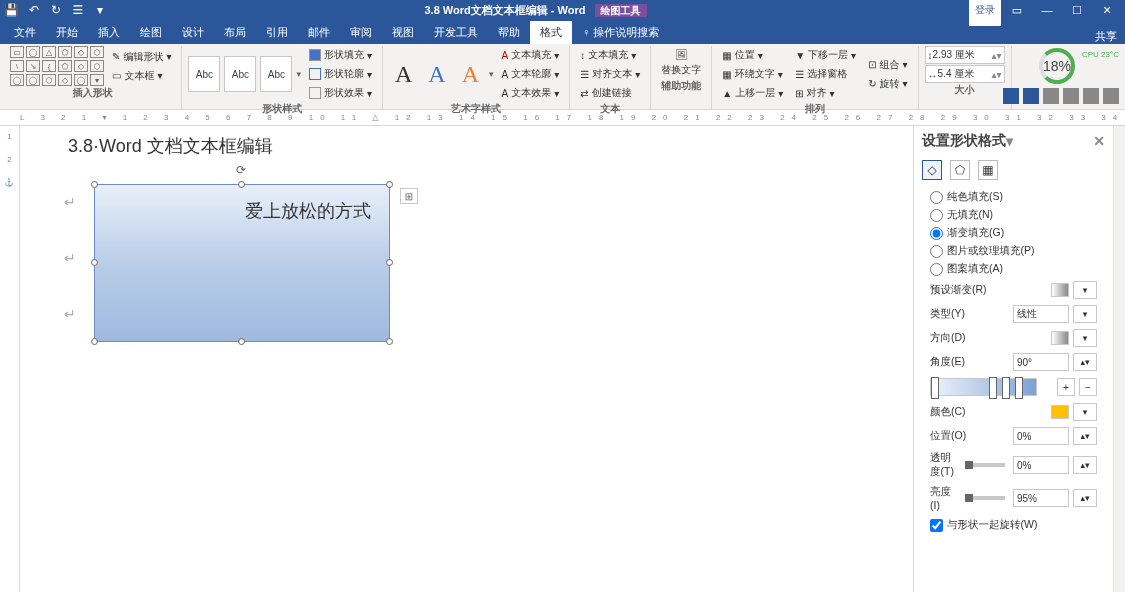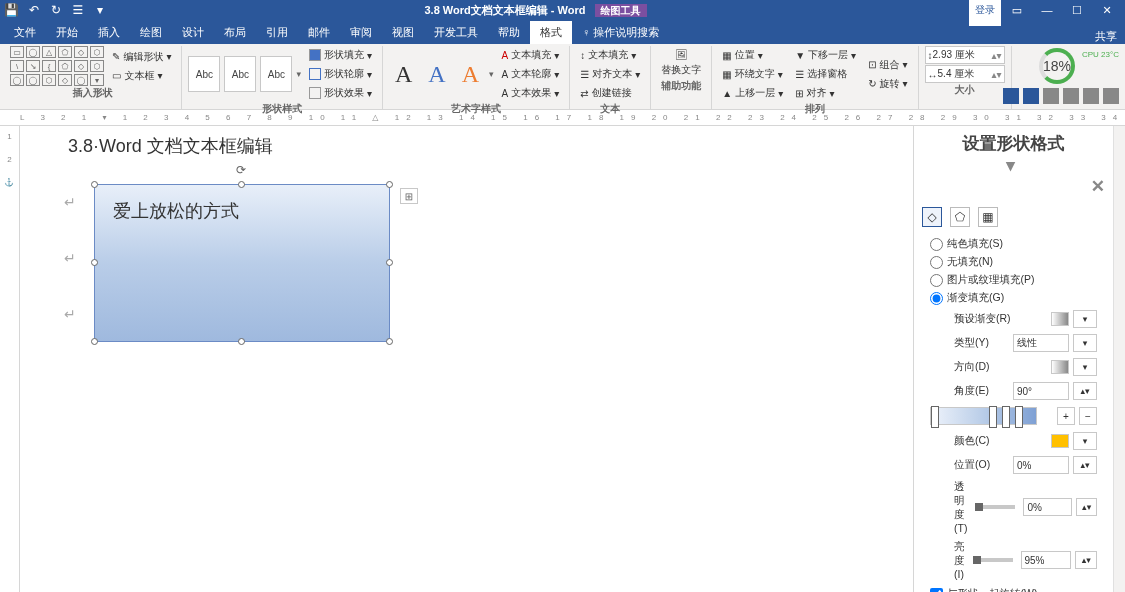--- a/index.html
+++ b/index.html
@@ -35,50 +35,50 @@
 .vstack { display: flex; flex-direction: column; gap: 1px; }
 .spin { display: flex; align-items: center; border: 1px solid #c8c8c8; background: #fff; height: 18px; width: 80px; font-size: 10px; padding: 0 2px; }
 .spin .unit { color: #888; margin-left: auto; }
 
 .gauge { position: absolute; right: 50px; top: 4px; width: 36px; height: 36px; border: 4px solid #4caf50; border-left-color: #ddd; border-radius: 50%; display: flex; align-items: center; justify-content: center; font-size: 14px; font-weight: normal; color: #444; }
 
 .ruler { height: 16px; background: #fff; border-bottom: 1px solid #d6d6d6; display: flex; align-items: center; font-size: 8px; color: #888; padding-left: 20px; overflow: hidden; white-space: nowrap; letter-spacing: 7px; }
 
 .workspace { display: flex; height: 466px; }
 .vruler { width: 20px; background: #fff; border-right: 1px solid #d6d6d6; display: flex; flex-direction: column; align-items: center; font-size: 8px; color: #888; gap: 14px; padding-top: 6px; }
-.canvas { flex: 1; background: #fff; position: relative; }
+.canvas { flex: 1; background: #fff; position: relative; text-align: right; }
 .page-title { position: absolute; left: 48px; top: 8px; font-size: 18px; color: #333; }
 .textbox { position: absolute; left: 74px; top: 58px; width: 296px; height: 158px; background: linear-gradient(180deg, #e8eff9 0%, #b9cde8 50%, #9fb9de 100%); border: 1px solid #6b8bc5; }
 .textbox .handle { position: absolute; width: 7px; height: 7px; background: #fff; border: 1px solid #666; border-radius: 50%; }
 .textbox .h-tl { left: -4px; top: -4px; } .textbox .h-tr { right: -4px; top: -4px; }
 .textbox .h-bl { left: -4px; bottom: -4px; } .textbox .h-br { right: -4px; bottom: -4px; }
 .textbox .h-t { left: 50%; top: -4px; margin-left: -4px; } .textbox .h-b { left: 50%; bottom: -4px; margin-left: -4px; }
 .textbox .h-l { left: -4px; top: 50%; margin-top: -4px; } .textbox .h-r { right: -4px; top: 50%; margin-top: -4px; }
 .textbox .rot { position: absolute; left: 50%; top: -22px; margin-left: -6px; font-size: 12px; color: #666; }
 .textbox .txt { padding: 14px 18px; font-size: 18px; color: #333; }
 .layout-badge { position: absolute; width: 18px; height: 16px; border: 1px solid #c8c8c8; background: #fff; left: 380px; top: 62px; font-size: 10px; display: flex; align-items: center; justify-content: center; color: #666; }
 .para-mark { position: absolute; left: 44px; font-size: 14px; color: #aaa; }
 
 .pane { width: 200px; border-left: 1px solid #d6d6d6; background: #fff; display: flex; flex-direction: column; font-size: 11px; }
-.pane-hd { display: flex; align-items: center; padding: 6px 8px; font-size: 17px; font-weight: bold; color: #444; flex-direction: column; }
+.pane-hd { display: flex; align-items: center; padding: 6px 8px; font-size: 14px; font-weight: bold; color: #444; }
 .pane-hd .x { margin-left: auto; color: #888; cursor: pointer; }
 .pane-hd .dd { color: #888; margin-right: 6px; cursor: pointer; }
 .pane-sub { display: flex; gap: 12px; padding: 0 8px 6px 8px; font-size: 11px; }
 .pane-sub .st { color: #444; cursor: pointer; }
 .pane-sub .st.active { color: #2b579a; border-bottom: 2px solid #2b579a; padding-bottom: 2px; }
 .pane-icons { display: flex; gap: 8px; padding: 4px 8px 8px 8px; }
 .pane-icons span { width: 20px; height: 20px; border: 1px solid #bbb; display: flex; align-items: center; justify-content: center; font-size: 12px; cursor: pointer; }
 .pane-icons span.active { border-color: #2b579a; background: #eef3fb; }
 .pane-body { flex: 1; overflow-y: auto; padding: 0 6px 8px 6px; }
 .sec-hd { font-size: 11px; color: #444; padding: 4px 2px; cursor: pointer; font-weight: bold; }
 .sec-hd::before { content: "◢ "; font-size: 8px; color: #666; }
 .radio-row { display: flex; align-items: center; gap: 4px; padding: 2px 10px; font-size: 10.5px; }
 .radio-row input { margin: 0; }
 .prop-row { display: flex; align-items: center; padding: 3px 10px; font-size: 10.5px; gap: 4px; }
-.prop-row .lbl { flex: 1; margin-left: 24px; }
+.prop-row .lbl { flex: 1; }
 .prop-row .val { width: 56px; height: 18px; border: 1px solid #c8c8c8; font-size: 10px; padding: 0 3px; display: flex; align-items: center; background: #fff; }
 .prop-row .dd { width: 24px; height: 18px; border: 1px solid #c8c8c8; background: #fff; display: flex; align-items: center; justify-content: center; font-size: 9px; }
 .prop-row .swatch { width: 18px; height: 14px; border: 1px solid #c8c8c8; background: #fff; }
 .prop-row .swatch.grad { background: linear-gradient(90deg,#fff,#888); }
 .prop-row .swatch.cy { background: #ffc000; }
 .grad-bar { margin: 4px 10px; height: 18px; background: linear-gradient(90deg, #eef3fb 0%, #b9cde8 50%, #7ea0d4 100%); border: 1px solid #c8c8c8; position: relative; }
 .grad-bar .stop { position: absolute; top: -2px; width: 8px; height: 22px; border: 1px solid #666; background: #fff; }
 .grad-controls { display: flex; gap: 4px; padding: 2px 10px; }
 .grad-controls .gb { width: 18px; height: 18px; border: 1px solid #c8c8c8; display: flex; align-items: center; justify-content: center; font-size: 10px; cursor: pointer; }
 .slider { flex: 0 0 40px; height: 4px; background: #c8c8c8; position: relative; margin: 0 4px; align-self: center; }
@@ -296,26 +296,30 @@
     <div class="pane-body">
       <label class="radio-row">
           <input type="radio" name="fill" style="">
           <span>纯色填充(S)</span>
         </label>
       <label class="radio-row">
           <input type="radio" name="fill" style="">
           <span>无填充(N)</span>
         </label>
       <label class="radio-row">
+          <input type="radio" name="fill" checked="" style="">
+          <span>渐变填充(G)</span>
+        </label>
+      <label class="radio-row">
           <input type="radio" name="fill" style="">
           <span>图片或纹理填充(P)</span>
         </label>
       <label class="radio-row">
-          <input type="radio" name="fill" checked="" style="">
-          <span>渐变填充(G)</span>
+          <input type="radio" name="fill" style="">
+          <span>图案填充(A)</span>
         </label>
 
       <div class="prop-row">
         <span class="lbl">预设渐变(R)</span>
         <span class="swatch grad"></span>
           <span class="dd">▾</span>
       </div>
       <div class="prop-row">
         <span class="lbl">类型(Y)</span>
         <span class="val">线性</span>

